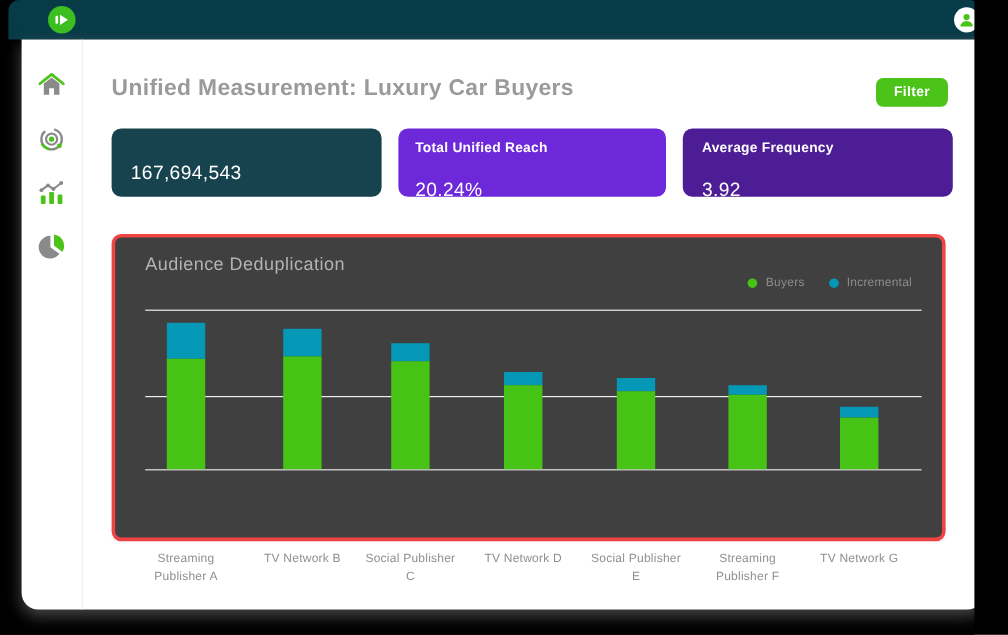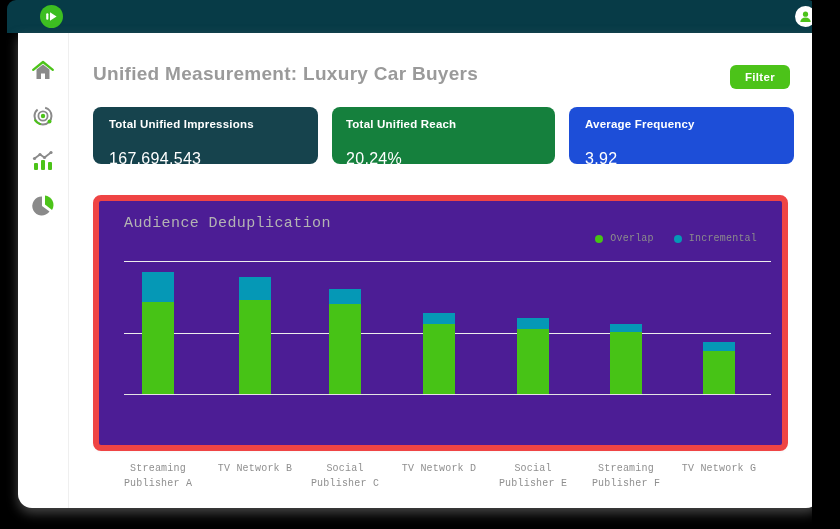--- a/index.html
+++ b/index.html
@@ -31,23 +31,23 @@
               border:none;border-radius:6px;color:#fff;font-weight:bold;font-size:11.5px;
               font-family:inherit;cursor:pointer;letter-spacing:.3px;}
 
   
   .stats{position:absolute;left:24px;top:74px;width:701px;display:flex;gap:14px;}
   .stat-card{flex:1;height:57px;border-radius:8px;color:#fff;padding:9px 16px;box-sizing:border-box;}
   .stat-label{font-size:11.5px;font-weight:bold;letter-spacing:.2px;margin-top:2px;}
   .stat-value{font-size:16px;font-weight:500;margin-top:20px;letter-spacing:.3px;}
 
   
-  .chart-card{position:absolute;left:24px;top:162px;width:695px;height:256px;background:#4c1d95;
-              border:6px solid #ef4444;border-radius:8px;box-sizing:border-box;
-              box-shadow:0 1px 3px rgba(0,0,0,.03);font-family:Liberation Mono, monospace;}
+  .chart-card{position:absolute;left:24px;top:162px;width:695px;height:256px;background:#404040;
+              border:3px solid #ef4444;border-radius:8px;box-sizing:border-box;
+              box-shadow:0 1px 3px rgba(0,0,0,.03);}
   .chart-title{position:absolute;left:25px;top:14px;font-size:15px;font-weight:500;
                color:#B3B3B3;letter-spacing:.4px;}
   .legend{position:absolute;top:32px;right:25px;display:flex;gap:20px;align-items:center;}
   .legend-item{display:flex;align-items:center;gap:7px;cursor:pointer;}
   .legend-dot{width:8px;height:8px;border-radius:50%;}
   .legend-label{font-size:10px;color:#8C8C8C;letter-spacing:.2px;}
 
   .plot{position:absolute;left:25px;top:60px;width:647px;height:133px;}
   .gridline{position:absolute;left:0;width:100%;height:1px;background:#ededed;}
   .gridline.base{background:#e4e4e4;}
@@ -114,39 +114,38 @@
         </svg>
       </div>
     </div>
 
     <div class="main">
       <div class="page-title">Unified Measurement: Luxury Car Buyers</div>
       <button class="filter-btn">Filter</button>
 
       <div class="stats">
         <div class="stat-card" id="stat-0" style="background: rgb(22, 67, 77);">
-          <div class="stat-label">Total Unified Impressions</div>
           <div class="stat-value">167,694,543</div>
         </div>
-        <div class="stat-card" id="stat-1" style="background: #15803d; padding-left: 14px;">
+        <div class="stat-card" id="stat-1" style="background: #6d28d9; padding-left: 14px;">
           <div class="stat-label">Total Unified Reach</div>
           <div class="stat-value">20.24%</div>
         </div>
-        <div class="stat-card" id="stat-2" style="background: #1d4ed8;">
+        <div class="stat-card" id="stat-2" style="background: #4c1d95;">
           <div class="stat-label">Average Frequency</div>
           <div class="stat-value">3.92</div>
         </div>
       </div>
 
       <div class="chart-card">
         <div class="chart-title">Audience Deduplication</div>
         <div class="legend" id="legend">
             <div class="legend-item">
               <span class="legend-dot" style="background: rgb(71, 195, 22);"></span>
-              <span class="legend-label">Overlap</span>
+              <span class="legend-label">Buyers</span>
             </div>
             <div class="legend-item">
               <span class="legend-dot" style="background: rgb(5, 152, 182);"></span>
               <span class="legend-label">Incremental</span>
             </div>
           </div>
         <div class="plot" id="plot">
             <div class="gridline" style="top: 0px;"></div>
             <div class="gridline" style="top: 71.82px;"></div>
             <div class="gridline base" style="top: 133px;"></div>

